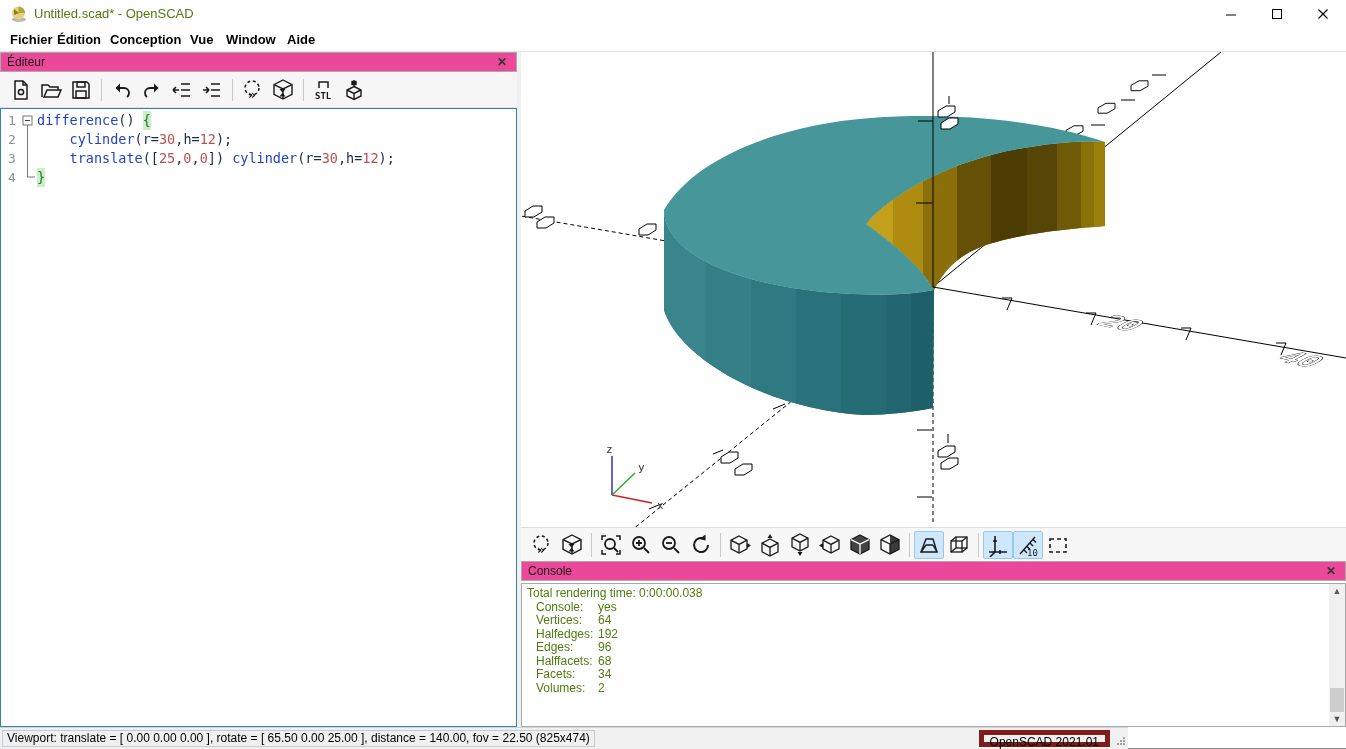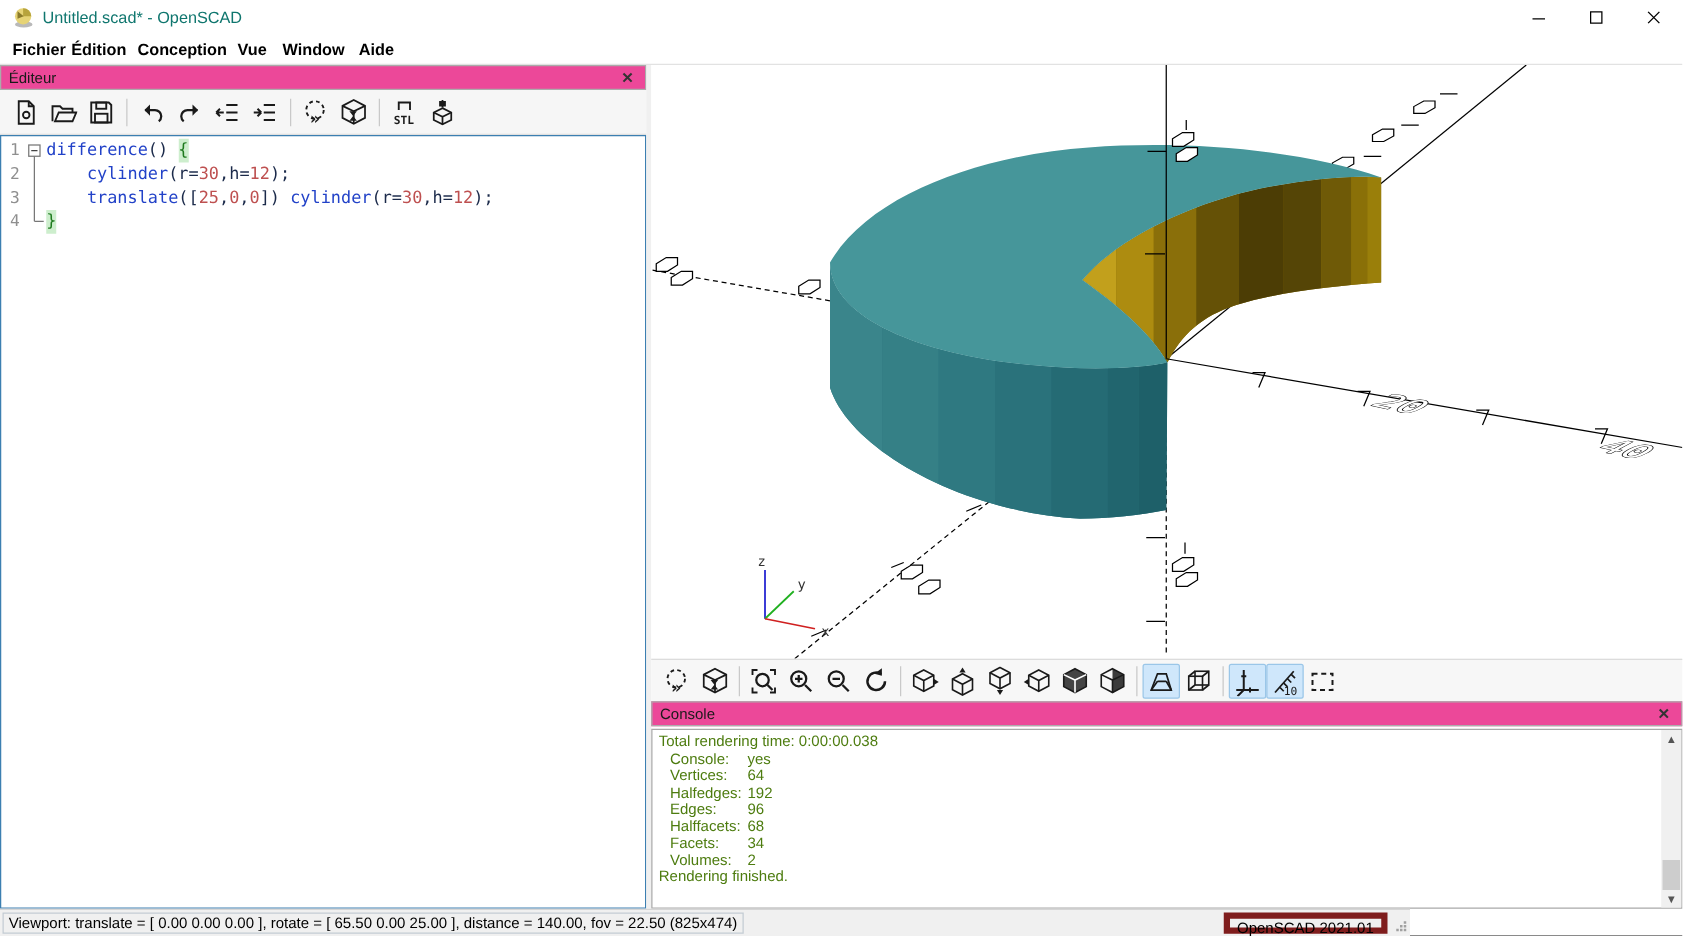--- a/index.html
+++ b/index.html
@@ -4,21 +4,21 @@
 <style>
   * { margin:0; padding:0; box-sizing:border-box; }
   html,body { width:1346px; height:749px; overflow:hidden; background:#fff;
               font-family:"Liberation Sans", sans-serif; }
   .abs { position:absolute; }
   #win { position:relative; width:1346px; height:749px; background:#fff; border-bottom:1px solid #8a8a8a; }
 
   
   #titlebar { left:0; top:0; width:1346px; height:28px; background:#fff; }
   #app-icon { left:10px; top:5px; width:18px; height:18px; }
-  #title-text { left:34px; top:6px; font-size:13px; color:#0f766e; white-space:pre; }
+  #title-text { left:34px; top:6px; font-size:13px; color:#4d7c0f; white-space:pre; }
   .winbtn { top:4px; width:30px; height:20px; display:flex; align-items:center; justify-content:center; }
   #btn-min { left:1216px; } #btn-max { left:1262px; } #btn-close { left:1308px; }
 
   
   #menubar { left:0; top:28px; width:1346px; height:24px; background:#fff; border-bottom:1px solid #e2e2e2; }
   #menubar span { position:absolute; top:4px; font-size:13px; color:#000;font-weight:bold; }
 
   
   #editor-panel { left:0; top:52px; width:517px; height:675px; background:#fff; }
   .panel-hd { height:20px; background:#ec4899; border:1px solid #ababab; font-size:12px; color:#1a1a1a;
@@ -467,23 +467,20 @@
             <span>68</span>
           </div>
           <div class="crow cind">
             <span class="clabel">Facets:</span>
             <span>34</span>
           </div>
           <div class="crow cind">
             <span class="clabel">Volumes:</span>
             <span>2</span>
           </div>
-          <div class="crow">
-            <span>Rendering finished.</span>
-          </div>
         </div>
     </div>
     <div id="con-scroll">
       <div class="arr" style="top:0">▲</div>
       <div id="con-thumb"></div>
       <div class="arr" style="bottom:0">▼</div>
     </div>
   </div>
 
   <div class="abs" id="statusbar">

